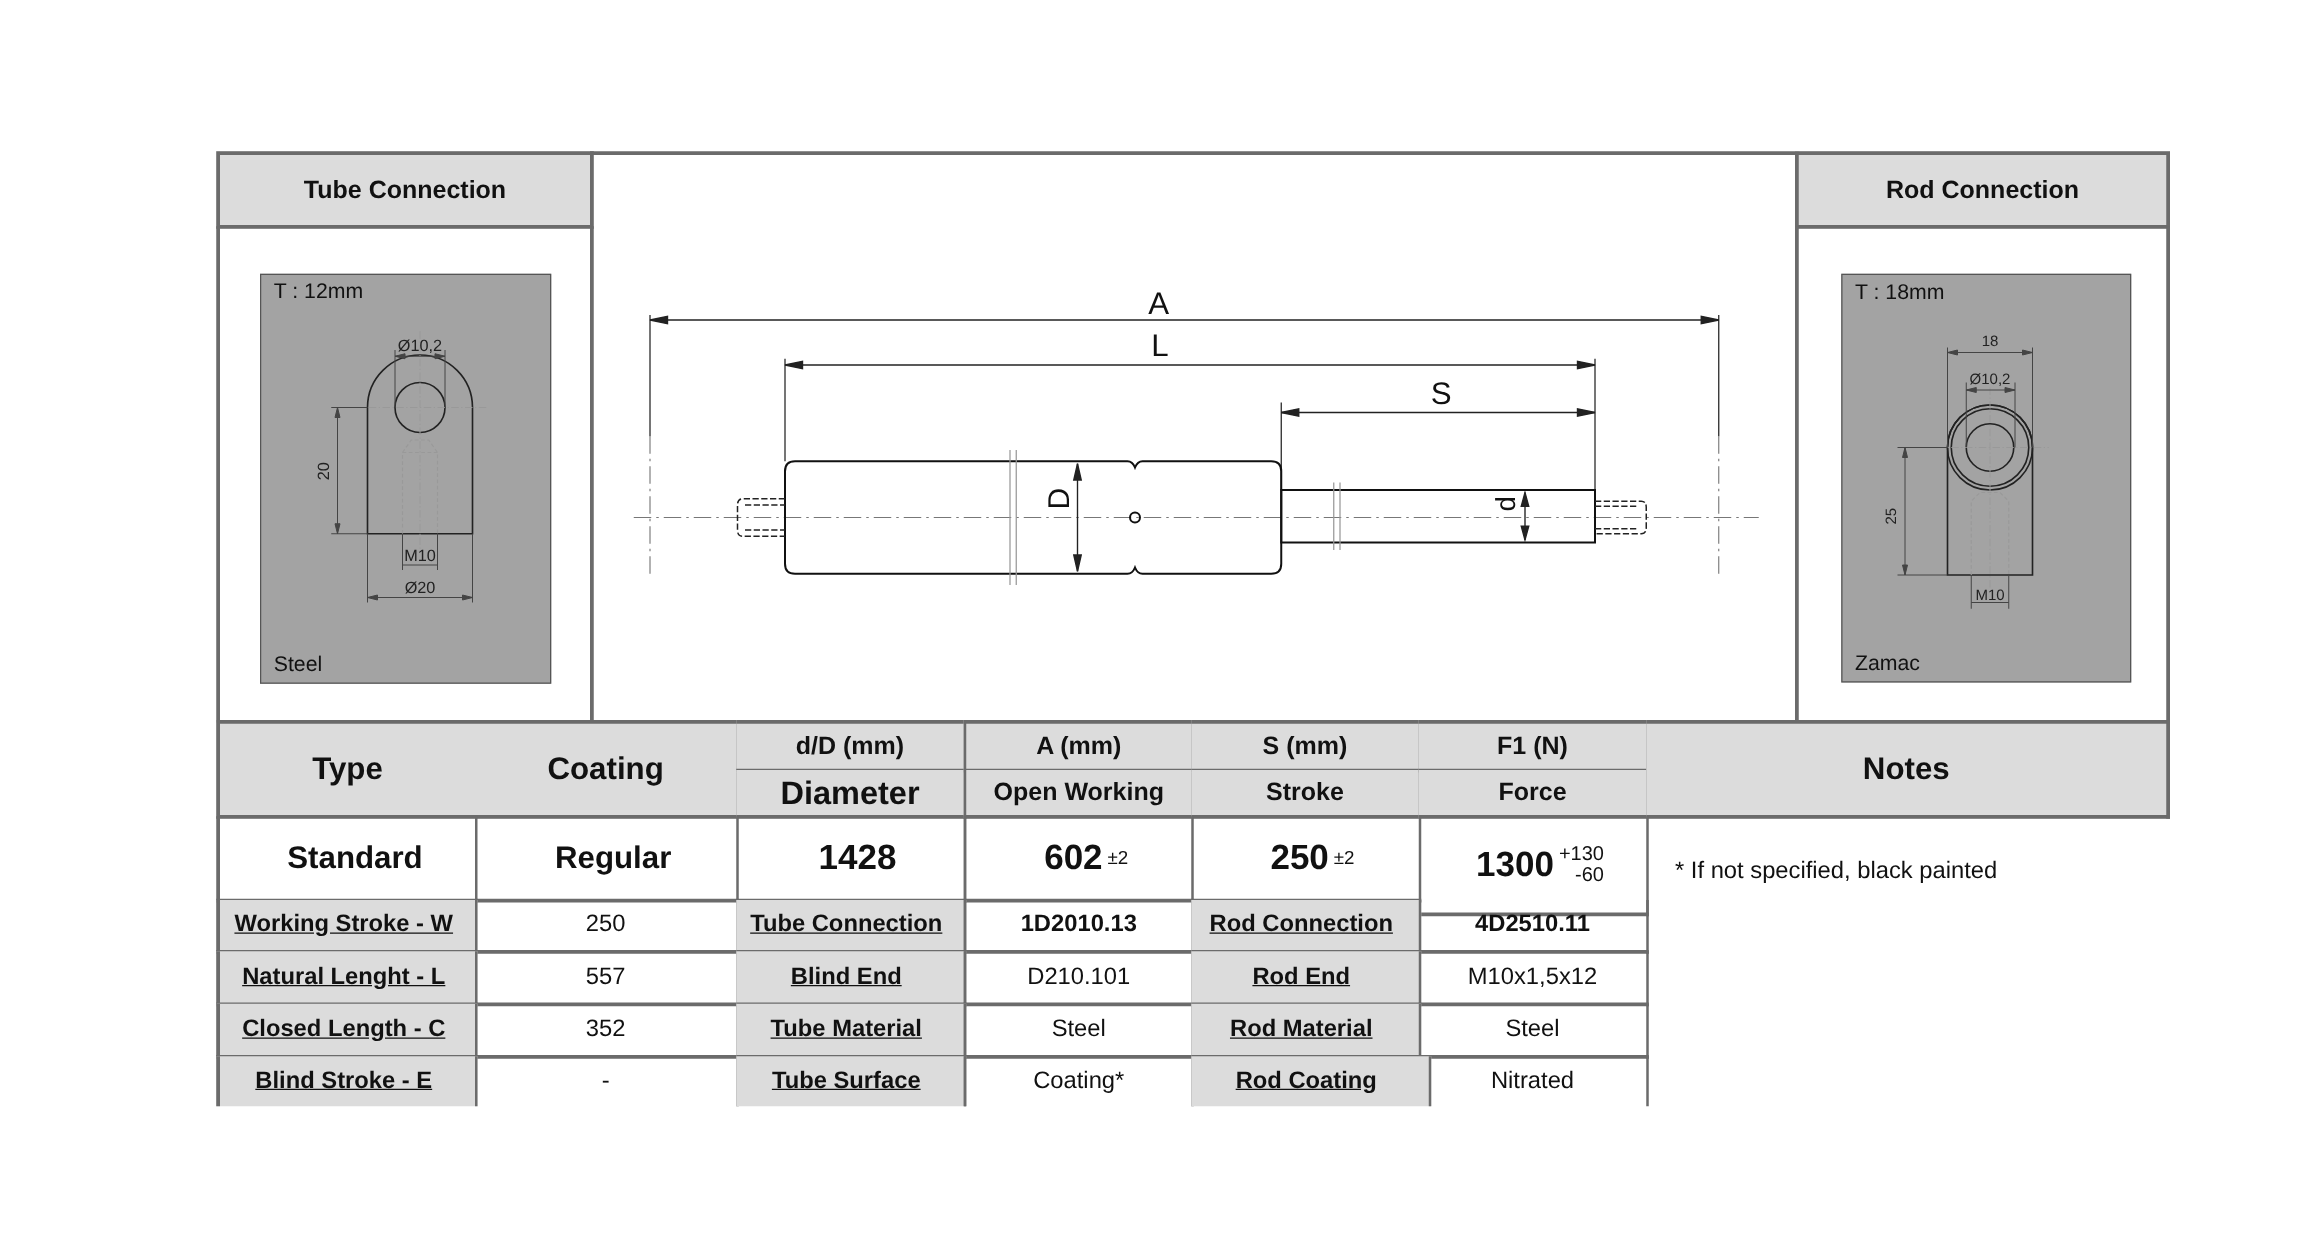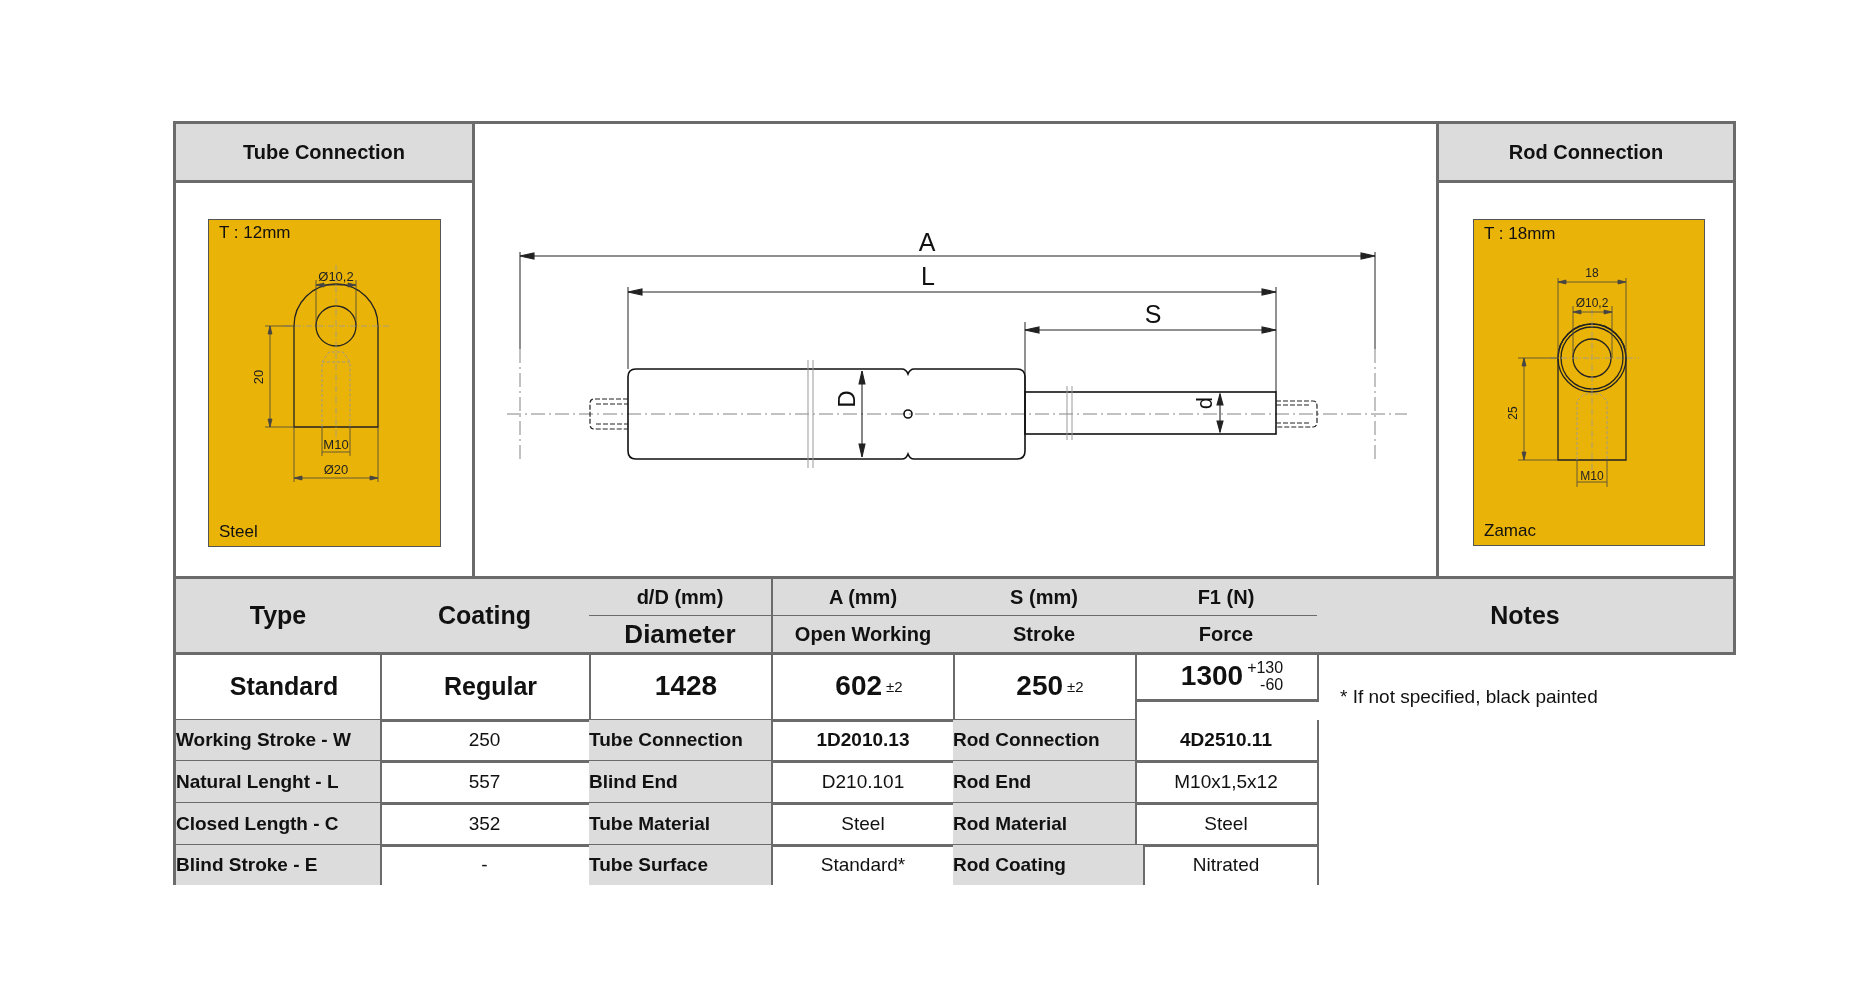--- a/index.html
+++ b/index.html
@@ -2,24 +2,24 @@
 <html><head>
 <meta charset="utf-8">
 <style>
   html, body { margin:0; padding:0; background:#ffffff; }
   body { width:1857px; height:1003px; position:relative; overflow:hidden;
          font-family:"Liberation Sans", sans-serif; color:#111; }
   .abs { position:absolute; box-sizing:border-box; }
   .b { border-color:#6b6b6b; border-style:solid; border-width:0; }
   .hdr { background:#dcdcdc; }
   .center { display:flex; align-items:center; justify-content:center; text-align:center; }
-  .right { display:flex; align-items:center; justify-content:flex-start; padding-right:6px; }
+  .right { display:flex; align-items:center; justify-content:center; padding-right:6px;text-decoration:underline; }
   .bold { font-weight:bold; }
   .panel-title { font-size:20px; font-weight:bold; }
-  .frame { border:1.5px solid #555; background:#eab308; }
+  .frame { border:1.5px solid #555; background:#a3a3a3; }
   .frame-label { position:absolute; font-size:17px; }
   .cell { font-size:19px; }
   .big { font-size:25px; font-weight:bold;padding-left:12px; }
   .tol { font-size:15px; font-weight:normal; margin-left:4px; }
   .tol2 { display:inline-flex; flex-direction:column; font-size:16px; line-height:17px; margin-left:4px; font-weight:normal;align-items:flex-end; }
   svg text { font-family:"Liberation Sans", sans-serif; }
 </style>
 </head>
 <body>
 
@@ -238,21 +238,21 @@
     <span>1428</span>
   </div>
 <div class="abs b center big" style="left:771px; top:653px; width:184px; height:69px; border-width:0 2px 3px 2px; font-size:28px;">
   <span>602</span>
     <span class="tol">±2</span>
 </div>
 <div class="abs b center big" style="left:953px; top:653px; width:184px; height:69px; border-width:0 2px 3px 0; font-size:28px;">
   <span>250</span>
     <span class="tol">±2</span>
 </div>
-<div class="abs b center big" style="left:1135px; top:653px; width:184px; height:49px; border-width:0 2px 3px 0; font-size:28px;">
+<div class="abs b center big" style="left:1135px; top:653px; width:184px; height:80px; border-width:0 2px 3px 0; font-size:28px;">
   <span>1300</span>
   <span class="tol2">
     <span>+130</span>
     <span>-60</span>
   </span>
 </div>
 <div class="abs" style="left:1340px; top:686px; font-size:19px;">* If not specified, black painted</div>
 
 <div id="detail-rows">
 
@@ -316,21 +316,21 @@
   <div class="abs b hdr right bold cell" style="left:173px; top:845px; width:209px; height:40px; border-width:0 2px 0 3px;">
       <span>Blind Stroke - E</span>
     </div>
   <div class="abs b center cell" style="left:380px; top:845px; width:211px; height:40px; border-width:0 2px 0 0;">
       <span>-</span>
     </div>
   <div class="abs b hdr right bold cell" style="left:589px; top:845px; width:184px; height:40px; border-width:0 2px 0 0;">
       <span>Tube Surface</span>
     </div>
   <div class="abs b center cell" style="left:771px; top:845px; width:184px; height:40px; border-width:0 2px 0 2px;">
-      <span>Standard*</span>
+      <span>Coating*</span>
     </div>
   <div class="abs b hdr right bold cell" style="left:953px; top:845px; width:192px; height:40px; border-width:0 2px 0 0;">
       <span>Rod Coating</span>
     </div>
   <div class="abs b center cell" style="left:1135px; top:845px; width:184px; height:40px; border-width:0 2px 0 0;">
       <span>Nitrated</span>
     </div>
 </div>
 
 </body></html>

